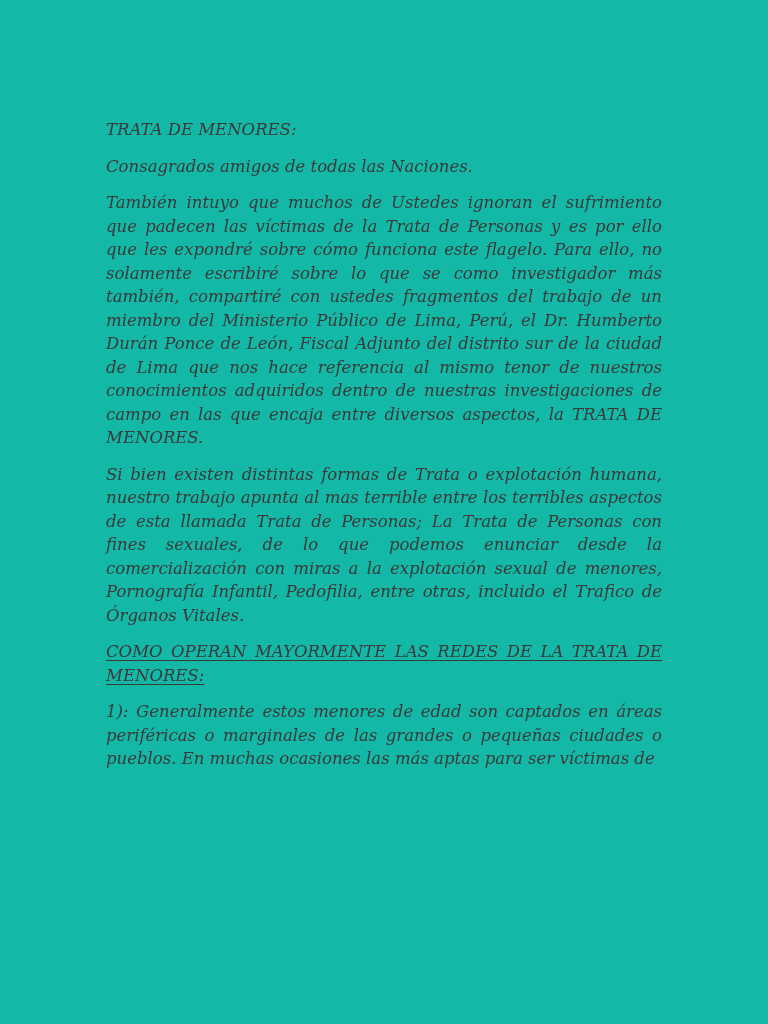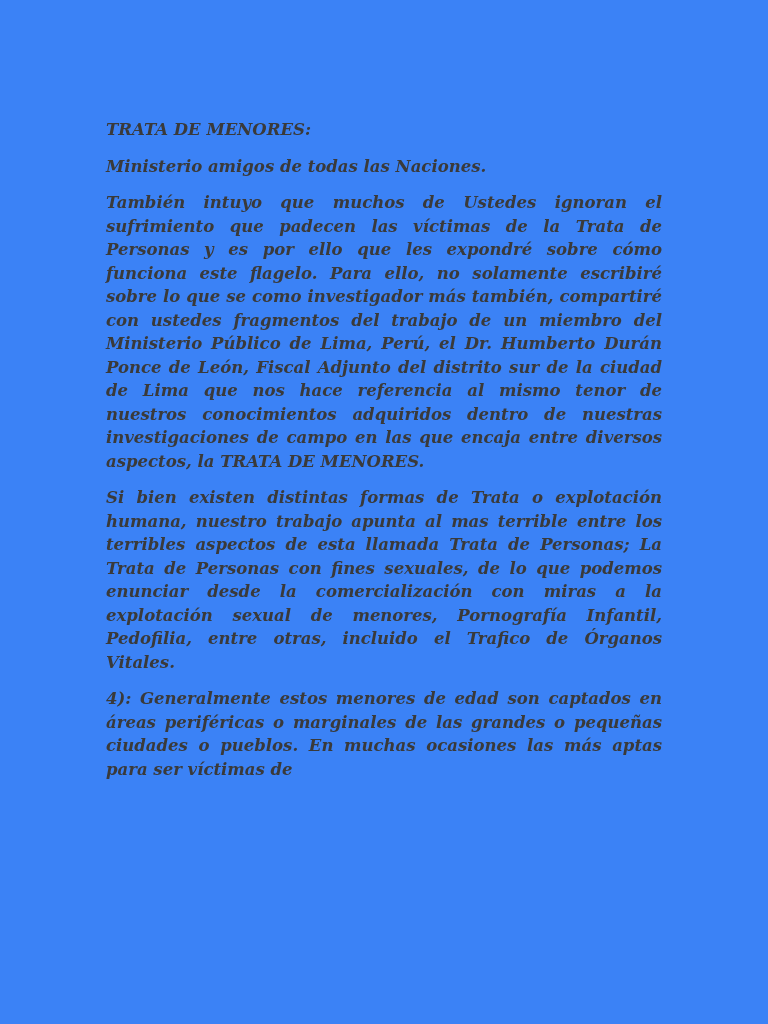--- a/index.html
+++ b/index.html
@@ -4,23 +4,22 @@
 <style>
   html, body {
     margin: 0;
     padding: 0;
     background: #ffffff;
   }
   .page {
     position: relative;
     width: 768px;
     height: 1024px;
-    background: #3b82f6;
+    background: #14b8a6;
     overflow: hidden;
-    font-weight: bold;
   }
   .content {
     position: absolute;
     left: 106px;
     top: 118px;
     width: 556px;
   }
   .content p {
     font-family: "DejaVu Serif", serif;
     font-style: italic;
@@ -34,18 +33,19 @@
     text-decoration: underline;
     text-underline-offset: 3px;
   }
 </style>
 </head>
 <body>
 
 <div class="page">
   <div class="content">
     <p>TRATA DE MENORES:</p>
-    <p>Ministerio amigos de todas las Naciones.</p>
+    <p>Consagrados amigos de todas las Naciones.</p>
     <p>También intuyo que muchos de Ustedes ignoran el sufrimiento que padecen las víctimas de la Trata de Personas y es por ello que les expondré sobre cómo funciona este flagelo. Para ello, no solamente escribiré sobre lo que se como investigador más también, compartiré con ustedes fragmentos del trabajo de un miembro del Ministerio Público de Lima, Perú, el Dr. Humberto Durán Ponce de León, Fiscal Adjunto del distrito sur de la ciudad de Lima que nos hace referencia al mismo tenor de nuestros conocimientos adquiridos dentro de nuestras investigaciones de campo en las que encaja entre diversos aspectos, la TRATA DE MENORES.</p>
     <p>Si bien existen distintas formas de Trata o explotación humana, nuestro trabajo apunta al mas terrible entre los terribles aspectos de esta llamada Trata de Personas; La Trata de Personas con fines sexuales, de lo que podemos enunciar desde la comercialización con miras a la explotación sexual de menores, Pornografía Infantil, Pedofilia, entre otras, incluido el Trafico de Órganos Vitales.</p>
-    <p>4): Generalmente estos menores de edad son captados en áreas periféricas o marginales de las grandes o pequeñas ciudades o pueblos. En muchas ocasiones las más aptas para ser víctimas de</p>
+    <p class="underlined">COMO OPERAN MAYORMENTE LAS REDES DE LA TRATA DE MENORES:</p>
+    <p>1): Generalmente estos menores de edad son captados en áreas periféricas o marginales de las grandes o pequeñas ciudades o pueblos. En muchas ocasiones las más aptas para ser víctimas de</p>
   </div>
 </div>
 
 </body></html>

